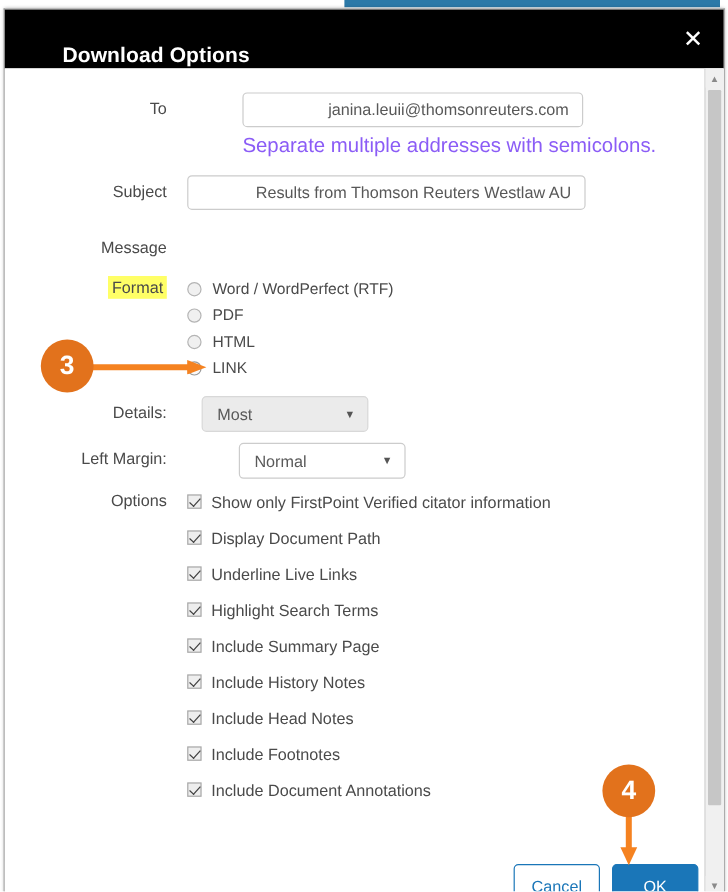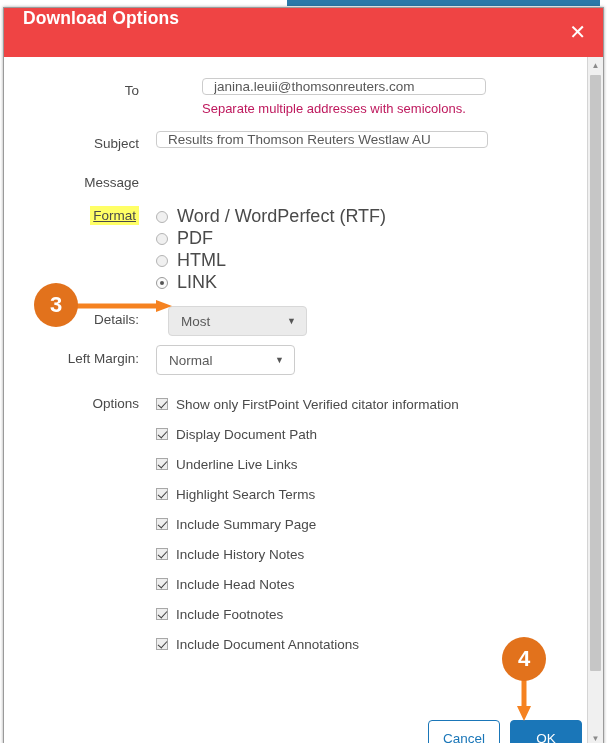--- a/index.html
+++ b/index.html
@@ -42,23 +42,24 @@
     height: 738px;
     background: #ffffff;
     border: 1px solid #9a9a9a;
     border-bottom: none;
     box-shadow: 0 0 3px rgba(0,0,0,.35);
   }
 
   .modal-header {
     position: relative;
     height: 49px;
-    background: #ef4444;
-    display: flex;
-    align-items: flex-start;
+    background: #000000;
+    display: flex;
+    align-items: flex-end;
+    padding-left: 29px;
   }
   .modal-title {
     margin-left: 19px;
     color: #ffffff;
     font-size: 17.5px;
     font-weight: bold;
     letter-spacing: .1px;
   }
   .modal-close {
     position: absolute;
@@ -124,43 +125,43 @@
     font-size: 13.5px;
     color: #4a4a4a;
     padding-top: 6px;
     flex: 0 0 152px;
   }
   .field { flex: 1 1 auto; }
 
   .txtinput {
     border: 1px solid #ccc;
     border-radius: 4px;
-    height: 17px;
+    height: 29px;
     font-size: 13.5px;
     color: #585858;
     padding: 0 11px;
     font-family: "Liberation Sans", sans-serif;
     background: #fff;
     outline: none;
     line-height: 27px;
+    text-align: right;
   }
   #to-input { width: 284px; }
   #subject-input { width: 332px; }
 
   .helper {
-    font-size: 13px;
-    color: #be185d;
+    font-size: 17px;
+    color: #8b5cf6;
     margin-top: 6px;
   }
 
   
   .hl {
     background: #ffff66;
     padding: 2px 3px;
-    text-decoration: underline;
   }
 
   
   .radio-line {
     display: flex;
     align-items: center;
     height: 21px;
     margin-bottom: 1px;
   }
   .radio {
@@ -175,21 +176,21 @@
   .radio.sel { background: #fafafa; border-color: #9a9a9a; }
   .radio.sel::after {
     content: "";
     position: absolute;
     left: 3px; top: 3px;
     width: 4px; height: 4px;
     border-radius: 50%;
     background: #555;
   }
   .radio-label {
-    font-size: 18px;
+    font-size: 13px;
     color: #4a4a4a;
   }
 
   
   .sel-wrap {
     position: relative;
     width: 139px;
     height: 30px;
     border: 1px solid #ccc;
     border-radius: 4px;
@@ -379,21 +380,21 @@
       <div class="row" style="margin-bottom:9px;gap:12px;">
         <div class="lbl">Details:</div>
         <div class="field">
           <div class="sel-wrap disabled">
             <span class="sel-val">Most</span>
             <span class="sel-caret">▼</span>
           </div>
         </div>
       </div>
 
-      <div class="row" style="margin-bottom:14px;">
+      <div class="row" style="margin-bottom:4px;gap:43px;">
         <div class="lbl">Left Margin:</div>
         <div class="field">
           <div class="sel-wrap">
             <span class="sel-val">Normal</span>
             <span class="sel-caret">▼</span>
           </div>
         </div>
       </div>
 
       <div class="row">

